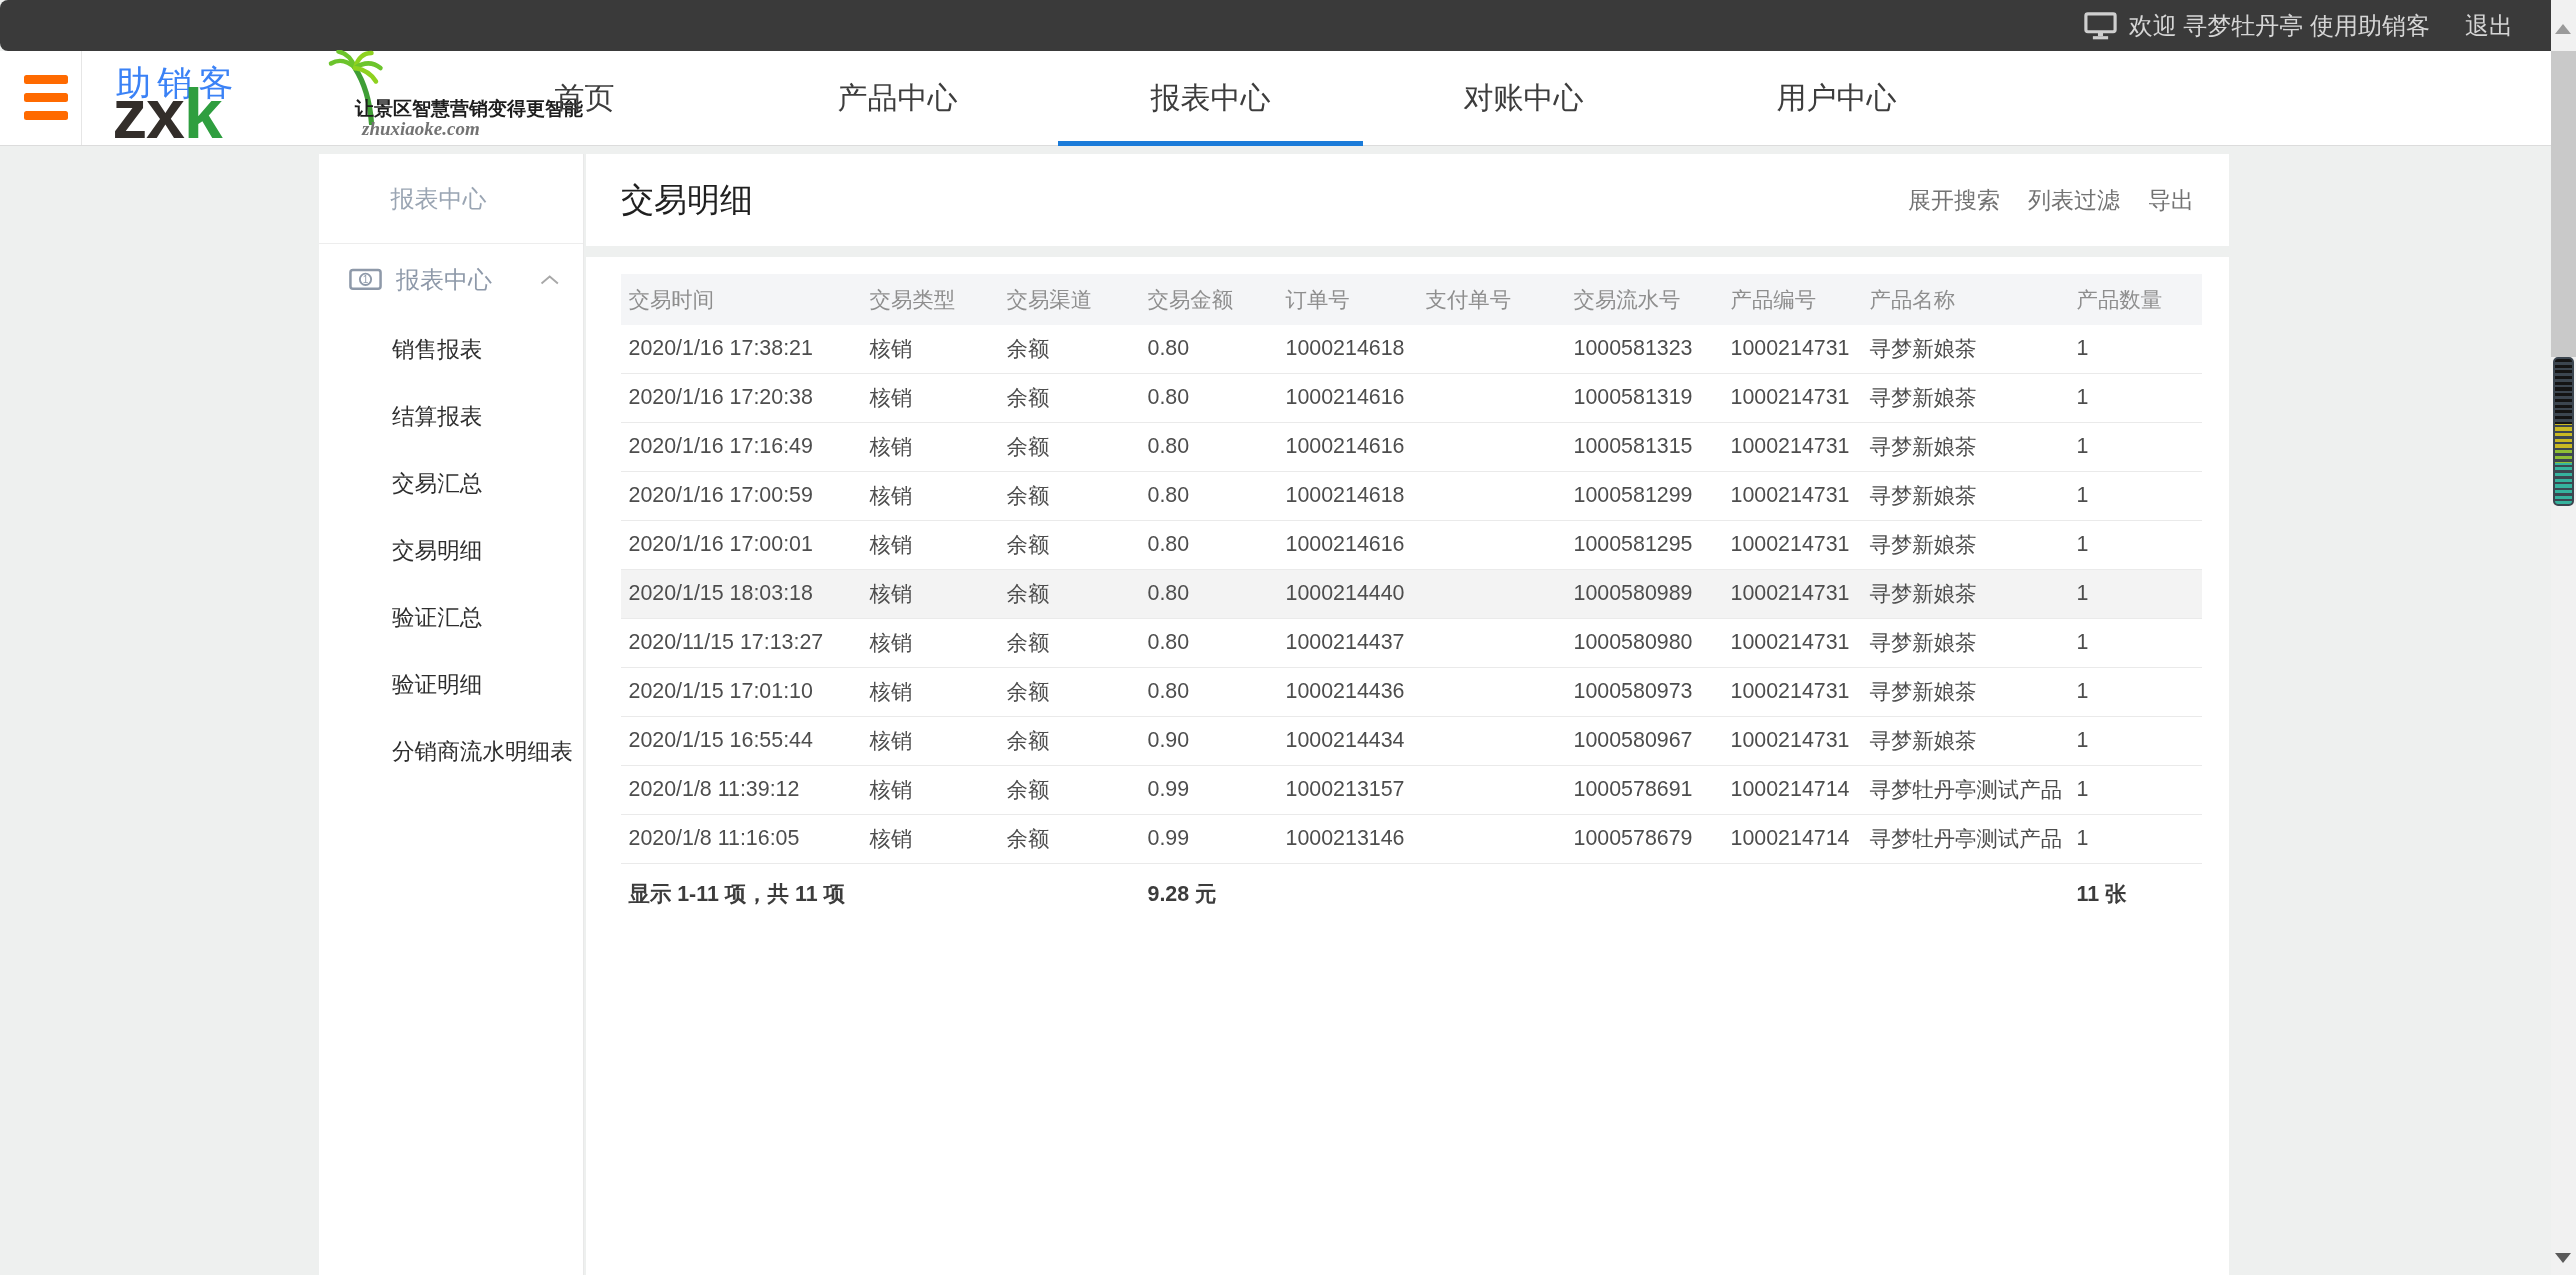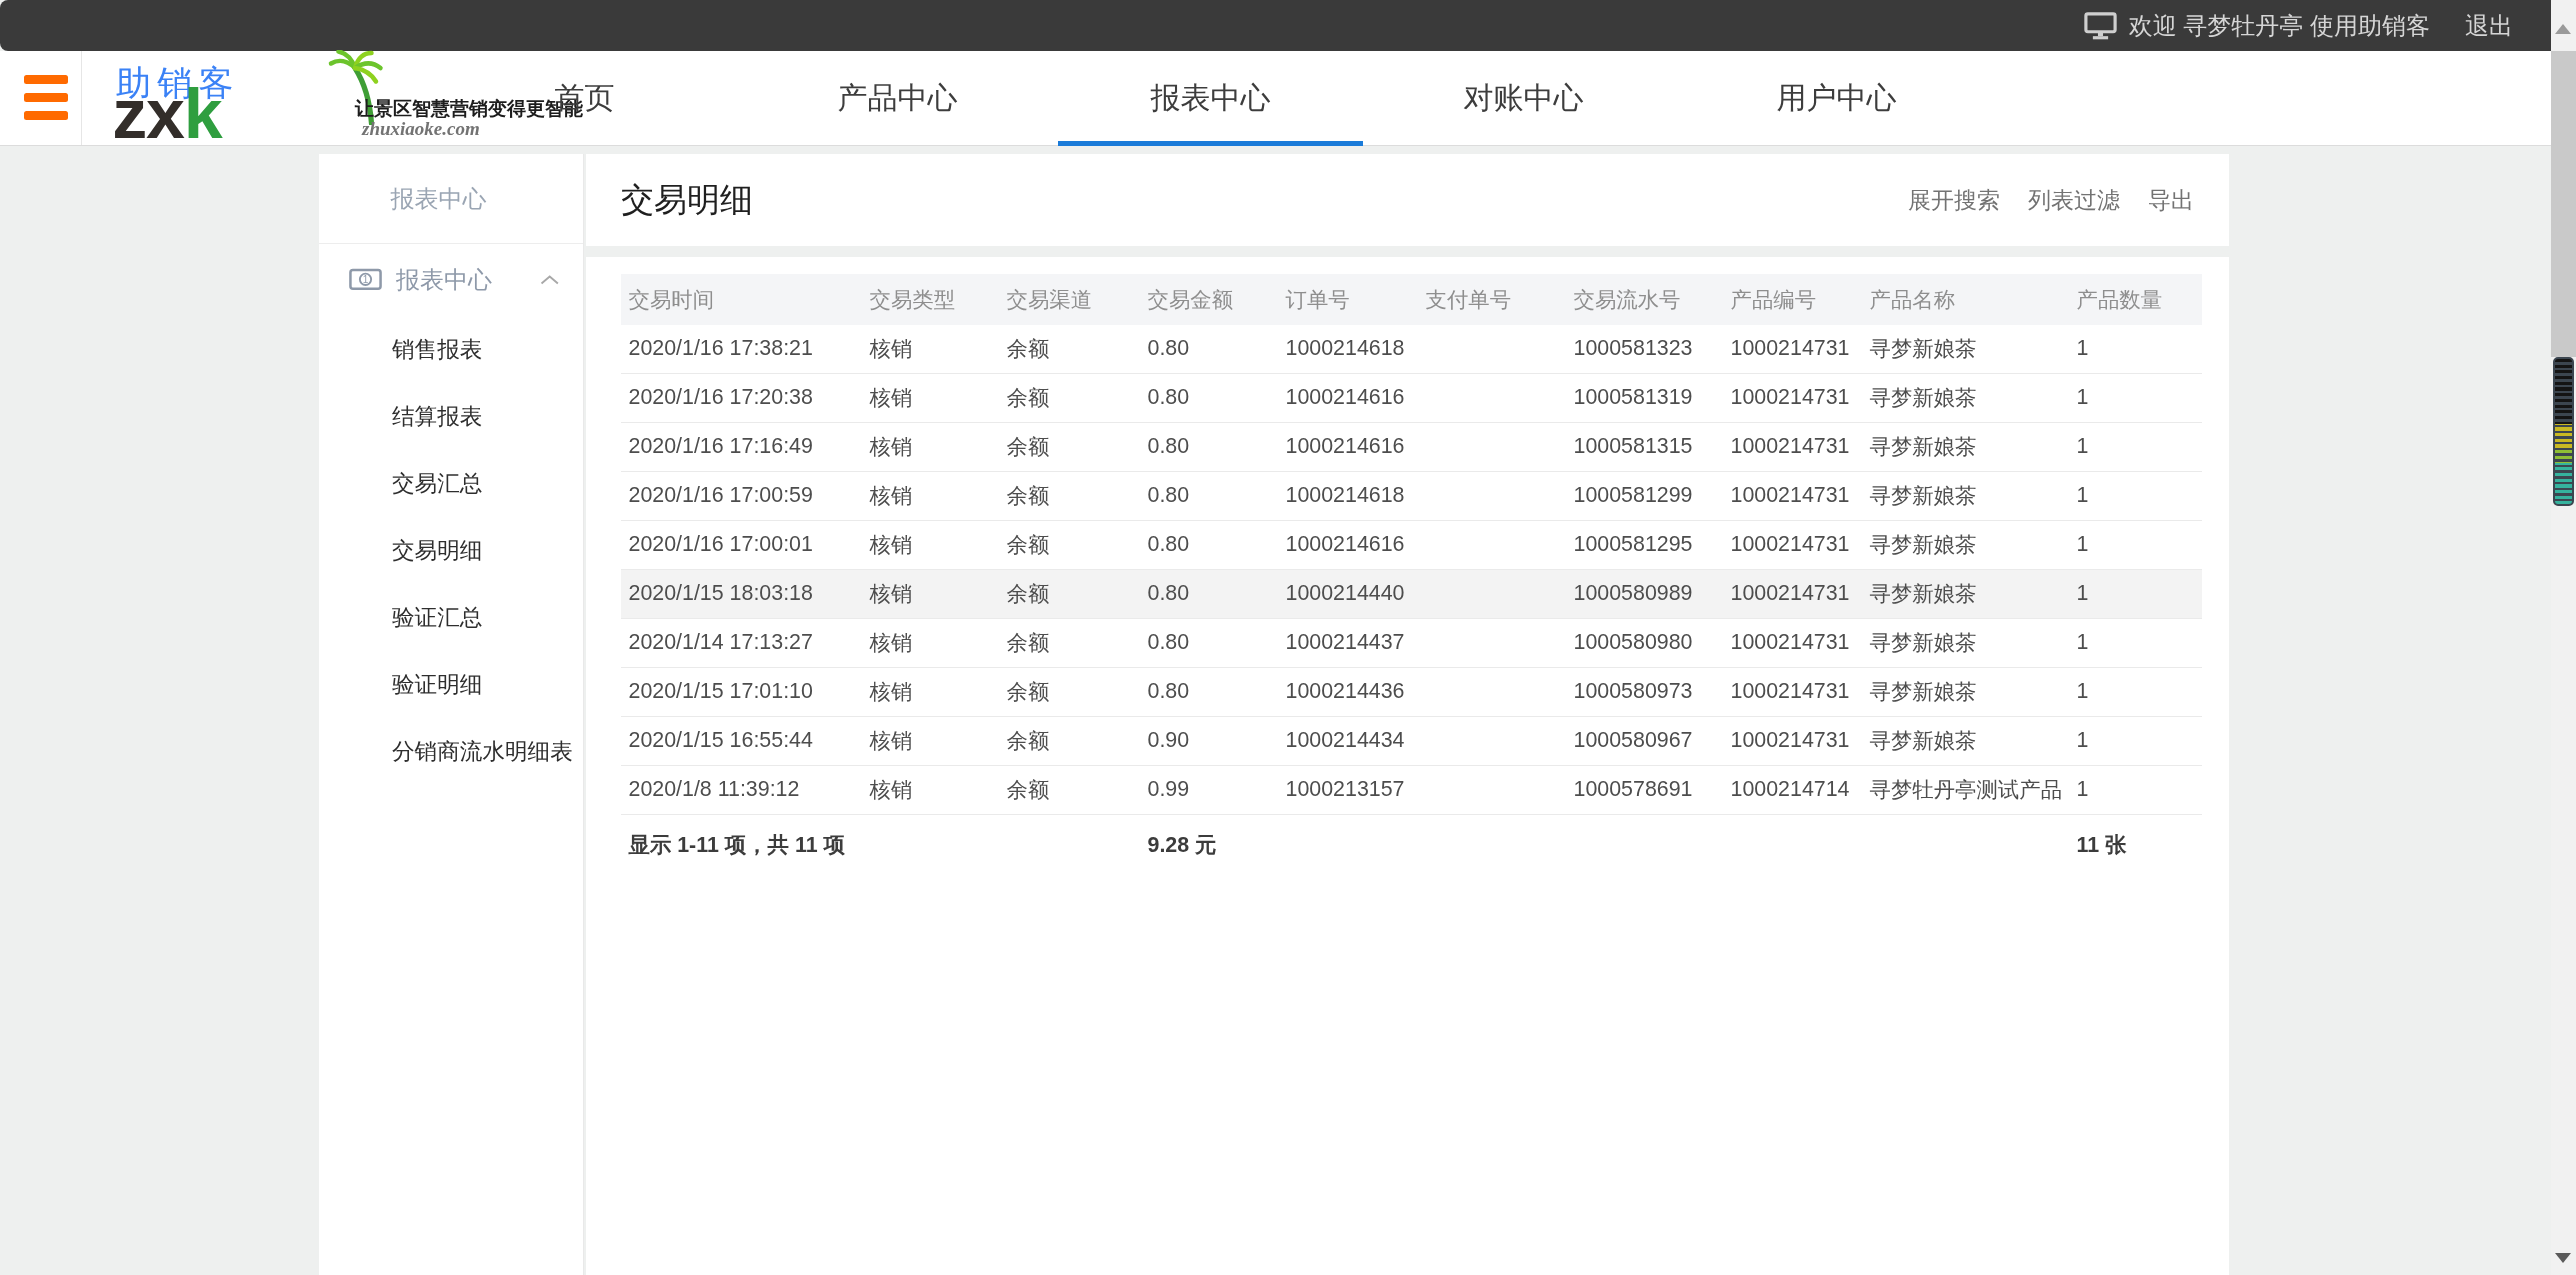--- a/index.html
+++ b/index.html
@@ -257,21 +257,21 @@
             <td>余额</td>
             <td>0.80</td>
             <td>1000214440</td>
             <td></td>
             <td>1000580989</td>
             <td>1000214731</td>
             <td>寻梦新娘茶</td>
             <td>1</td>
           </tr>
           <tr>
-            <td>2020/1/14 17:13:27</td>
+            <td>2020/11/15 17:13:27</td>
             <td>核销</td>
             <td>余额</td>
             <td>0.80</td>
             <td>1000214437</td>
             <td></td>
             <td>1000580980</td>
             <td>1000214731</td>
             <td>寻梦新娘茶</td>
             <td>1</td>
           </tr>
@@ -300,20 +300,32 @@
             <td>1</td>
           </tr>
           <tr>
             <td>2020/1/8 11:39:12</td>
             <td>核销</td>
             <td>余额</td>
             <td>0.99</td>
             <td>1000213157</td>
             <td></td>
             <td>1000578691</td>
+            <td>1000214714</td>
+            <td>寻梦牡丹亭测试产品</td>
+            <td>1</td>
+          </tr>
+          <tr>
+            <td>2020/1/8 11:16:05</td>
+            <td>核销</td>
+            <td>余额</td>
+            <td>0.99</td>
+            <td>1000213146</td>
+            <td></td>
+            <td>1000578679</td>
             <td>1000214714</td>
             <td>寻梦牡丹亭测试产品</td>
             <td>1</td>
           </tr>
           <tr class="summary">
             <td colspan="3">显示 1-11 项，共 11 项</td>
             <td>9.28 元</td>
             <td colspan="5"></td>
             <td>11 张</td>
           </tr>

